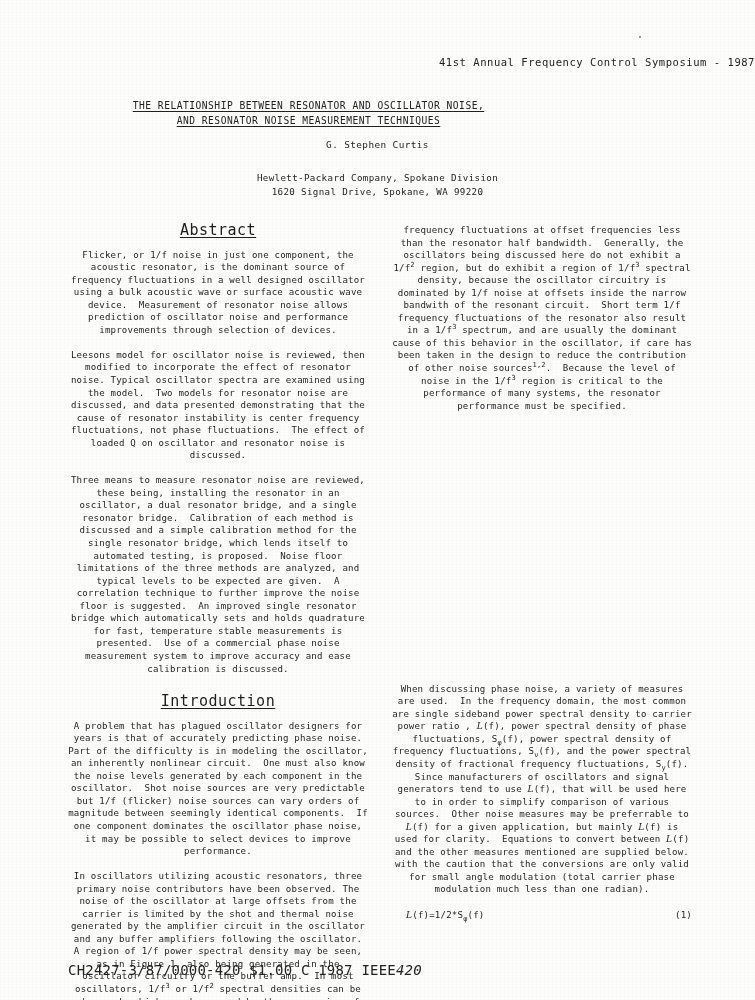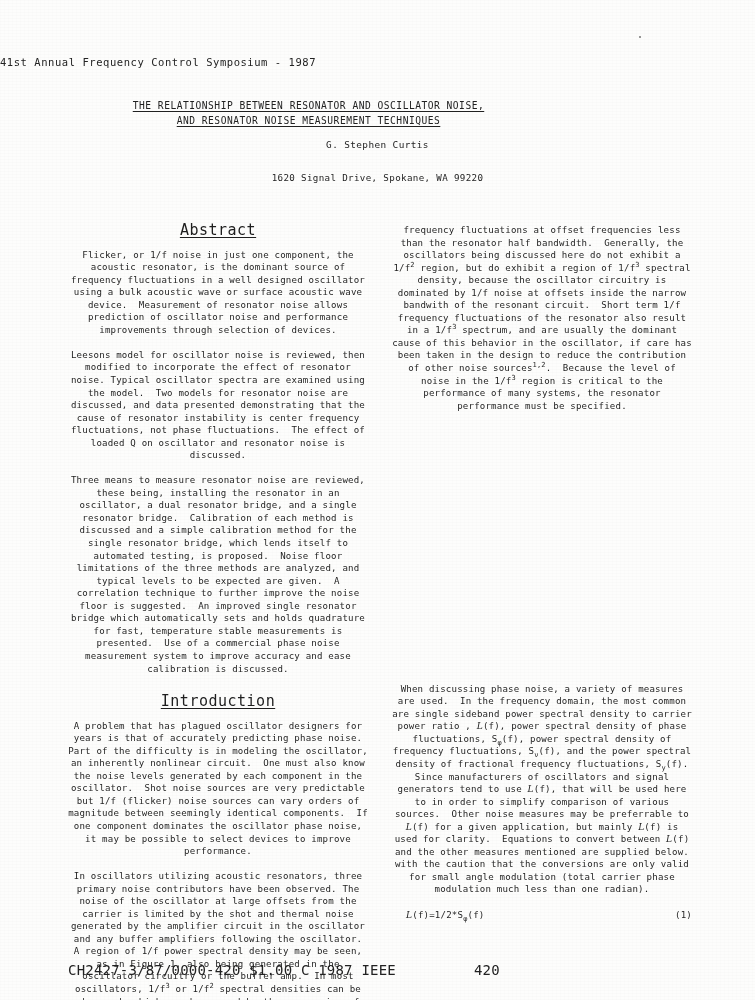--- a/index.html
+++ b/index.html
@@ -39,21 +39,21 @@
     width: 755px;
     height: 1000px;
   }
 
   
   .running-head {
     position: absolute;
     top: 56px;
     left: 0;
     width: 755px;
-    text-align: left;
+    text-align: right;
     font-size: 10.5px;
     letter-spacing: 0.55px;
     color: #232323;
   }
 
   .title-block {
     position: absolute;
     top: 98px;
     left: 0;
     width: 617px;
@@ -143,21 +143,21 @@
     position: absolute;
     left: 68px;
     bottom: 22px;
     width: 620px;
     font-size: 14px;
     letter-spacing: 0.2px;
     color: #222;
     display: flex;
   }
   .footer-copyright { white-space: nowrap; }
-  .footer-page { margin-left: 78px; white-space: nowrap; }
+  .footer-page { white-space: nowrap; font-style: italic; }
 
   .edge-mark {
     position: absolute;
     top: 36px;
     left: 639px;
     width: 2px; height: 2px;
     background: #777;
     border-radius: 50%;
   }
 </style>
@@ -173,20 +173,21 @@
   <div class="running-head">41st Annual Frequency Control Symposium - 1987</div>
 
   <div class="title-block">
     <div class="title-line">THE RELATIONSHIP BETWEEN RESONATOR AND OSCILLATOR NOISE,</div>
     <div class="title-line">AND RESONATOR NOISE MEASUREMENT TECHNIQUES</div>
   </div>
 
   <div class="author">G. Stephen Curtis</div>
 
   <div class="affiliation">
+    <div>Hewlett-Packard Company, Spokane Division</div>
     <div>1620 Signal Drive, Spokane, WA 99220</div>
   </div>
 
   <div class="col col-left">
 
     <div class="sec-head">Abstract</div>
 
     <p class="para">Flicker, or 1/f noise in just one component, the acoustic resonator, is the dominant source of frequency fluctuations in a well designed oscillator using a bulk acoustic wave or surface acoustic wave device.  Measurement of resonator noise allows prediction of oscillator noise and performance improvements through selection of devices.</p>
     <p class="para">Leesons model for oscillator noise is reviewed, then modified to incorporate the effect of resonator noise. Typical oscillator spectra are examined using the model.  Two models for resonator noise are discussed, and data presented demonstrating that the cause of resonator instability is center frequency fluctuations, not phase fluctuations.  The effect of loaded Q on oscillator and resonator noise is discussed.</p>
     <p class="para">Three means to measure resonator noise are reviewed, these being, installing the resonator in an oscillator, a dual resonator bridge, and a single resonator bridge.  Calibration of each method is discussed and a simple calibration method for the single resonator bridge, which lends itself to automated testing, is proposed.  Noise floor limitations of the three methods are analyzed, and typical levels to be expected are given.  A correlation technique to further improve the noise floor is suggested.  An improved single resonator bridge which automatically sets and holds quadrature for fast, temperature stable measurements is presented.  Use of a commercial phase noise measurement system to improve accuracy and ease calibration is discussed.</p>

